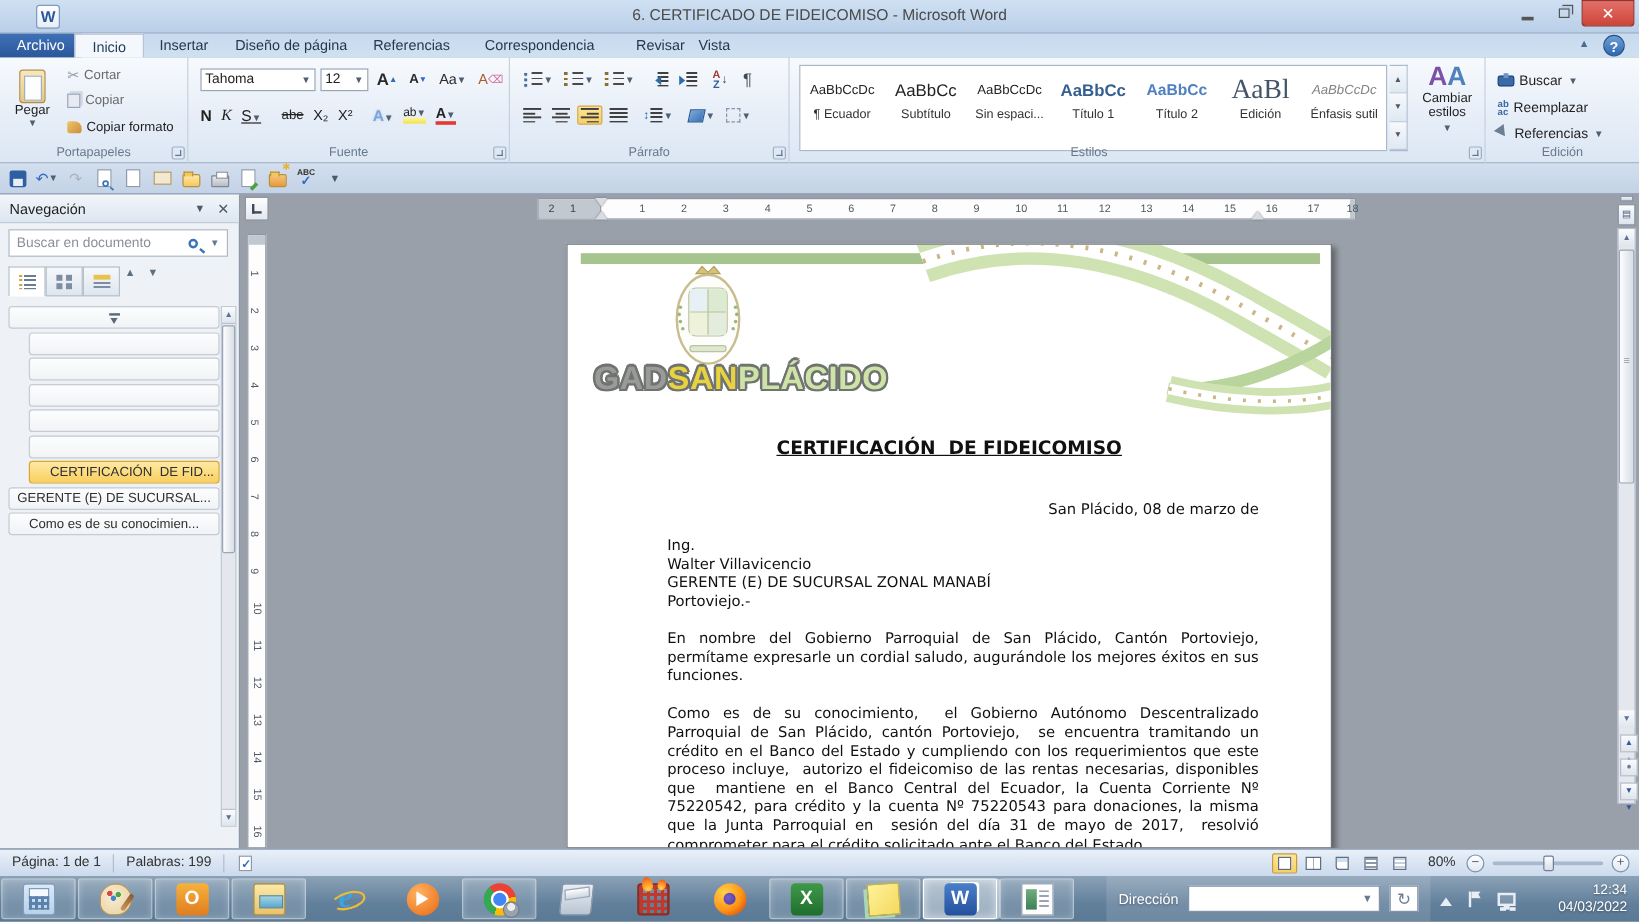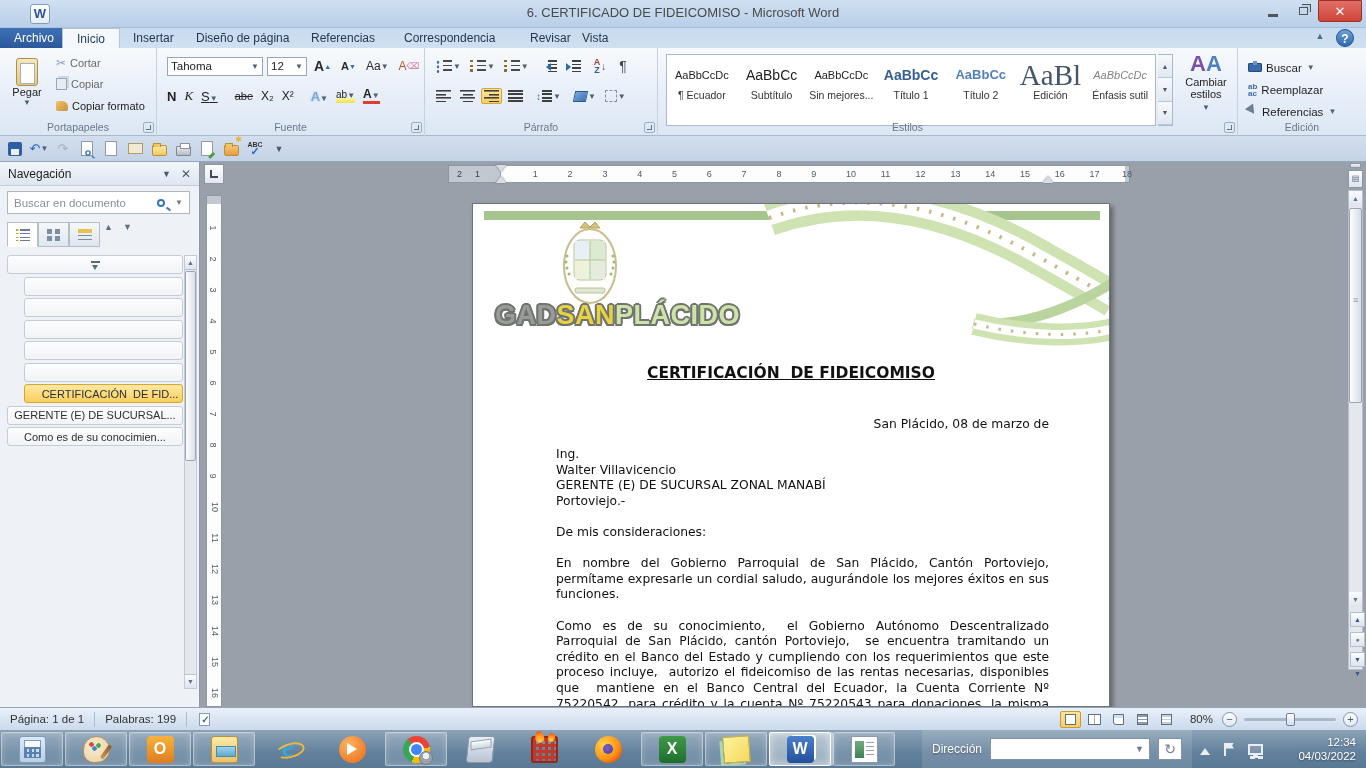--- a/index.html
+++ b/index.html
@@ -411,32 +411,32 @@
       <div class="gcell">
         <div class="gsample" style="font-size:11px;">AaBbCcDc</div>
         <div class="gname">¶ Ecuador</div>
       </div>
       <div class="gcell">
         <div class="gsample" style="font-size:14px;">AaBbCc</div>
         <div class="gname">Subtítulo</div>
       </div>
       <div class="gcell">
         <div class="gsample" style="font-size:11px;">AaBbCcDc</div>
-        <div class="gname">Sin mejores...</div>
+        <div class="gname">Sin espaci...</div>
       </div>
       <div class="gcell">
         <div class="gsample" style="font-size:14px;font-weight:bold;color:var(--title1_blue);">AaBbCc</div>
         <div class="gname">Título 1</div>
       </div>
       <div class="gcell">
         <div class="gsample" style="font-size:13px;font-weight:bold;color:var(--title2_blue);">AaBbCc</div>
         <div class="gname">Título 2</div>
       </div>
       <div class="gcell">
-        <div class="gsample" style="font-size:29px;color:#44546a;font-family:'Liberation Serif',serif;">AaBl</div>
+        <div class="gsample" style="font-size:23px;color:#44546a;font-family:'Liberation Serif',serif;">AaBl</div>
         <div class="gname">Edición</div>
       </div>
       <div class="gcell">
         <div class="gsample" style="font-size:11px;font-style:italic;color:#828282;">AaBbCcDc</div>
         <div class="gname">Énfasis sutil</div>
       </div>
     </div>
     <div class="gscroll">
       <div class="gsb">▲</div>
       <div class="gsb">▼</div>
@@ -654,21 +654,20 @@
     <div class="doctitle">CERTIFICACIÓN  DE FIDEICOMISO</div>
     <div class="docdate">San Plácido, 08 de marzo de</div>
 
     <div class="docbody">
       <div class="blk">
         <div>Ing.</div>
         <div>Walter Villavicencio</div>
         <div>GERENTE (E) DE SUCURSAL ZONAL MANABÍ</div>
         <div>Portoviejo.-</div>
       </div>
-      <div class="blk">De mis consideraciones:</div>
       <div class="blk just">En nombre del Gobierno Parroquial de San Plácido, Cantón Portoviejo, permítame expresarle un cordial saludo, augurándole los mejores éxitos en sus funciones.</div>
       <div class="blk just">Como es de su conocimiento,  el Gobierno Autónomo Descentralizado Parroquial de San Plácido, cantón Portoviejo,  se encuentra tramitando un crédito en el Banco del Estado y cumpliendo con los requerimientos que este proceso incluye,  autorizo el fideicomiso de las rentas necesarias, disponibles que  mantiene en el Banco Central del Ecuador, la Cuenta Corriente Nº 75220542, para crédito y la cuenta Nº 75220543 para donaciones, la misma que la Junta Parroquial en  sesión del día 31 de mayo de 2017,  resolvió comprometer para el crédito solicitado ante el Banco del Estado,</div>
     </div>
   </div>
 
   <div class="docsb">
     <div class="split"></div>
     <div class="rulbtn">▤</div>
     <div class="sbtrack">
       <div class="sbarr" style="top:0;">▲</div>

